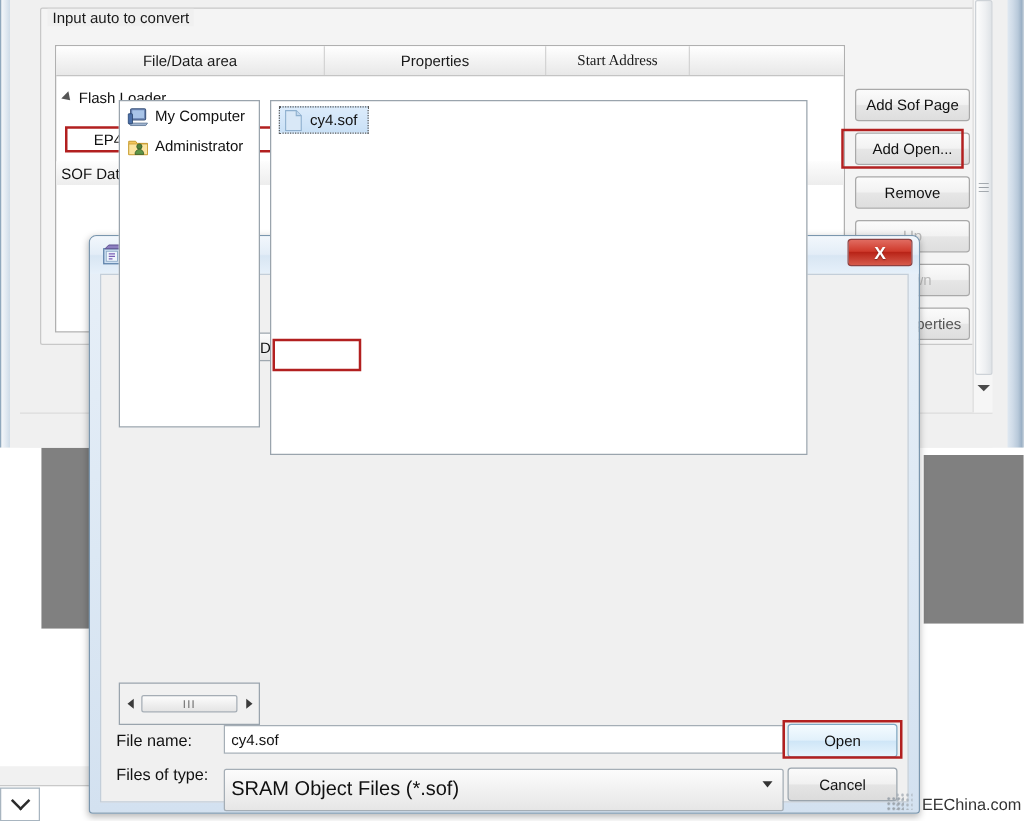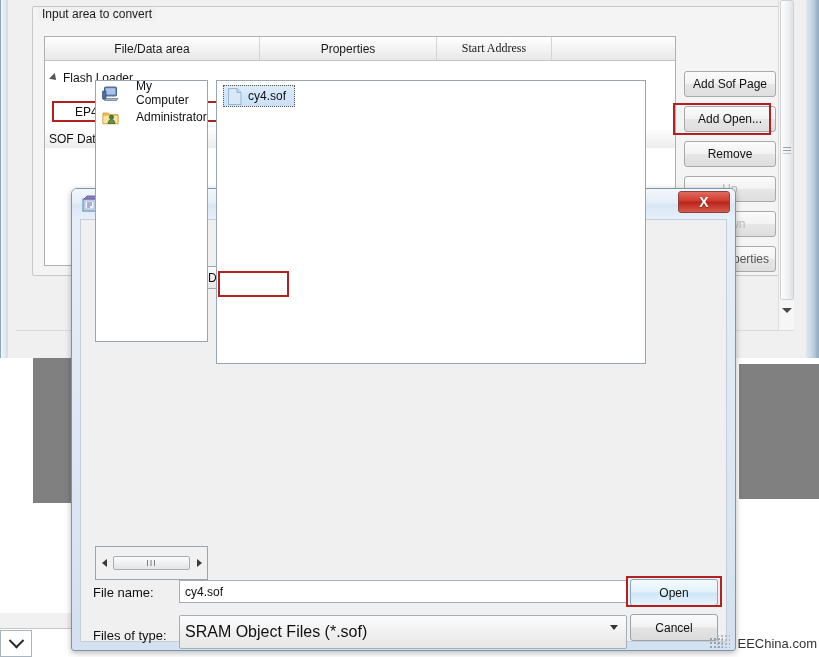--- a/index.html
+++ b/index.html
@@ -212,21 +212,21 @@
     background: linear-gradient(to bottom, #fdfdfd, #eaeaea);
     display: flex; align-items: center; justify-content: center;
   }
 
   
   #places {
     position: absolute; left: 95px; top: 80px; width: 113px; height: 262px;
     background: #ffffff; border: 1px solid #9aa4ad;
   }
   .place {
-    display: flex; align-items: center; gap: 17px;
+    display: flex; align-items: center; gap: 5px;
     height: 24px; padding-left: 6px; font-size: 12px; color: #111;
   }
   #places-hscroll {
     position: absolute; left: 95px; top: 546px; width: 113px; height: 34px;
     background: #f1f1f1; border: 1px solid #9aa4ad;
     display: flex; align-items: center;
   }
   .hs-arrow {
     width: 16px; height: 16px; display: flex; align-items: center; justify-content: center;
   }
@@ -323,21 +323,21 @@
   <div id="lower-strip"></div>
   <div id="lower-combo">
     <span class="chev-down"></span>
   </div>
 
   <div id="bg-window">
     <div id="bg-window-frame-left"></div>
     <div id="bg-window-inner">
 
       <div id="input-group"></div>
-      <div id="input-group-title">Input area to convert</div>
+      <div id="input-group-title">Input auto to convert</div>
 
       <div id="file-table">
         <div id="table-header">
           <div class="th c0">File/Data area</div>
           <div class="th c1">Properties</div>
           <div class="th c2">Start Address</div>
           <div class="th c3"></div>
         </div>
 
         <div class="tr" id="row-flashloader">
@@ -506,21 +506,21 @@
       </span>
       <span>cy4.sof</span>
     </div>
   </div>
 
   <div class="annot" style="left:218px; top:271px; width:71px; height:26px;"></div>
 
   <div id="filename-label" style="position:absolute;left:81px;top:585px;margin-left:12px;">File name:</div>
   <div id="filename-input" style="position:absolute;left:179px;top:580px;width:448px;">cy4.sof</div>
 
-  <div id="filetype-label" style="position:absolute;left:93px;top:628px;">Files of type:</div>
+  <div id="filetype-label" style="position:absolute;left:93px;top:612px;">Files of type:</div>
   <div id="filetype-combo" style="position:absolute;left:179px;top:615px;width:448px;">
     <span>SRAM Object Files (*.sof)</span>
     <span id="filetype-arrow"></span>
   </div>
 
   <div class="dlg-btn" id="open-btn" style="left:630px;top:579px;">Open</div>
   <div class="dlg-btn" id="cancel-btn" style="left:630px;top:614px;">Cancel</div>
 
   <div class="annot" style="left:626px; top:576px; width:96px; height:31px;"></div>
 

